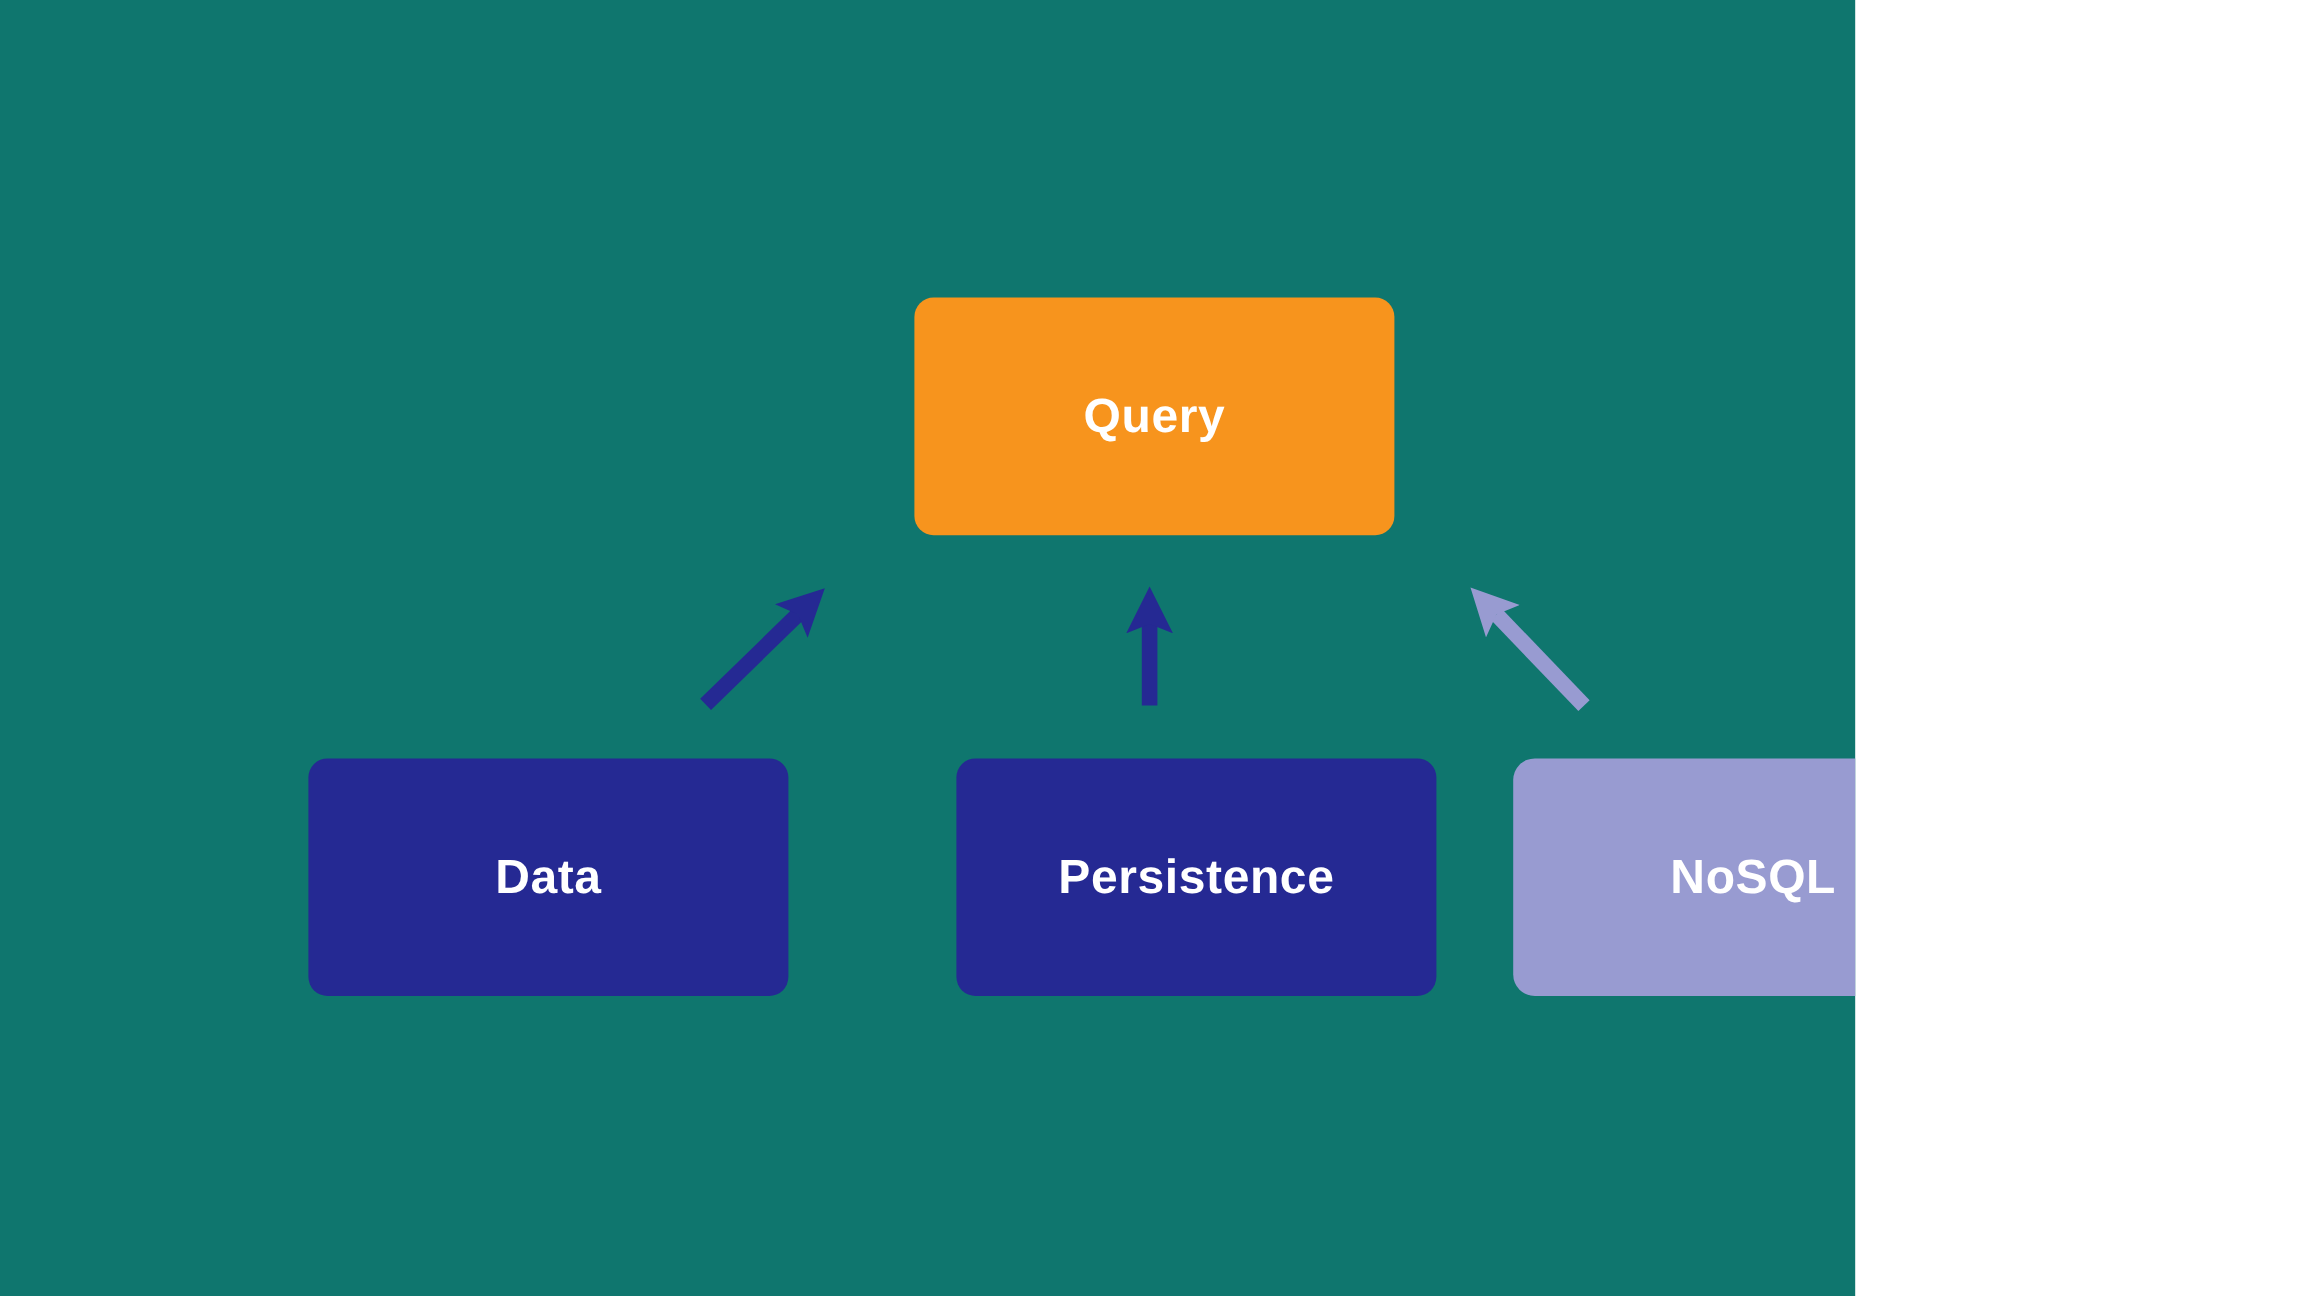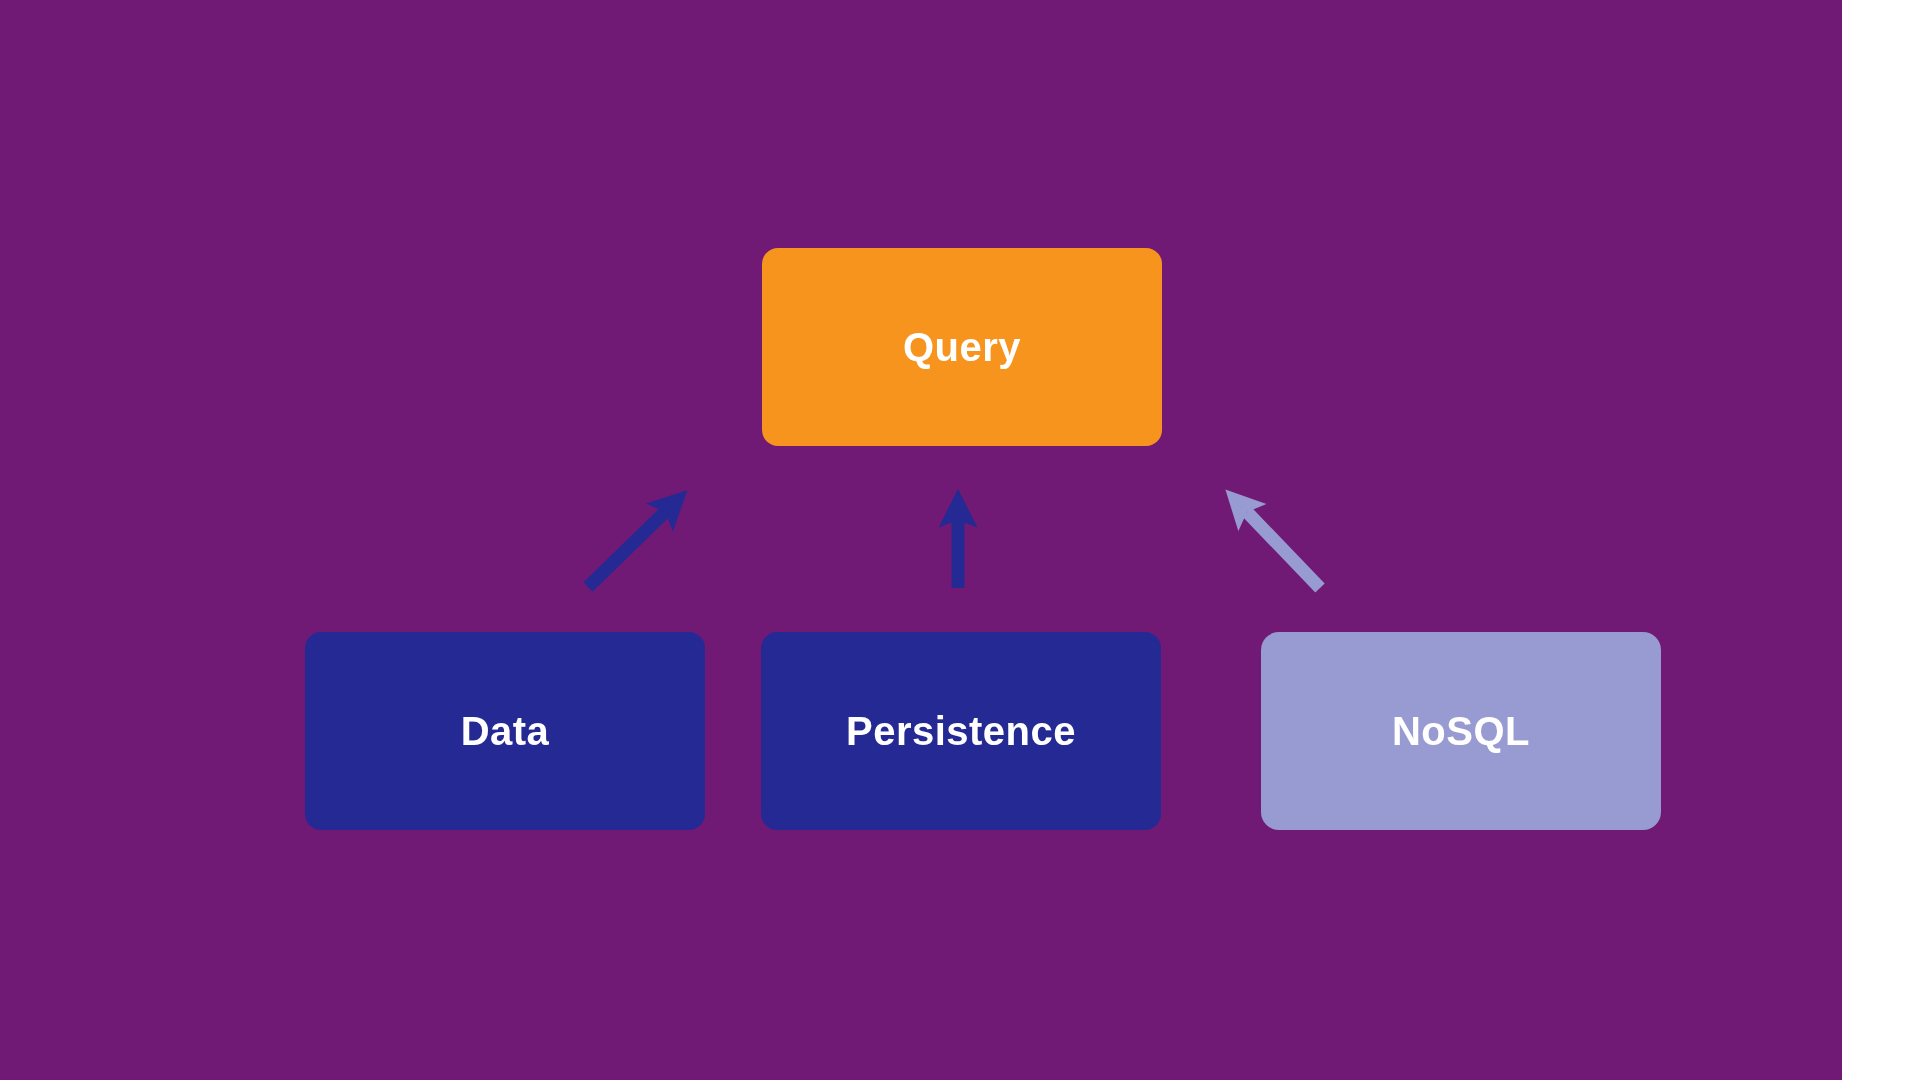--- a/index.html
+++ b/index.html
@@ -3,23 +3,23 @@
 <meta charset="utf-8">
 <style>
   html, body {
     margin: 0;
     padding: 0;
     background: #ffffff;
     font-family: "Liberation Sans", sans-serif;
   }
   .canvas {
     position: relative;
-    width: 1842px;
+    width: 1546px;
     height: 1080px;
-    background: #701a75;
+    background: #0f766e;
     overflow: hidden;
   }
   .node {
     position: absolute;
     width: 400px;
     height: 198px;
     border-radius: 16px;
     display: flex;
     align-items: center;
     justify-content: center;
@@ -62,25 +62,25 @@
 
     <line x1="958" y1="588" x2="958" y2="520" stroke-width="13" marker-end="url(#head-dark)" stroke="#252993"></line>
 
     <line x1="1320" y1="588" x2="1247" y2="512" stroke-width="13" marker-end="url(#head-light)" stroke="#989BD1"></line>
   </svg>
 
   <div class="node" id="node-query" style="background-color: rgb(247, 148, 29);">
     <span class="node-label">Query</span>
   </div>
 
-  <div class="node" id="node-data" style="background-color: rgb(37, 41, 147); margin-left: 48px;">
+  <div class="node" id="node-data" style="background-color: rgb(37, 41, 147);">
     <span class="node-label">Data</span>
   </div>
 
-  <div class="node" id="node-persistence" style="background-color: rgb(37, 41, 147);">
+  <div class="node" id="node-persistence" style="background-color: rgb(37, 41, 147); margin-left: 36px;">
     <span class="node-label">Persistence</span>
   </div>
 
   <div class="node" id="node-nosql" style="background-color: rgb(152, 155, 209);">
     <span class="node-label">NoSQL</span>
   </div>
 
 </div>
 
 </body></html>

